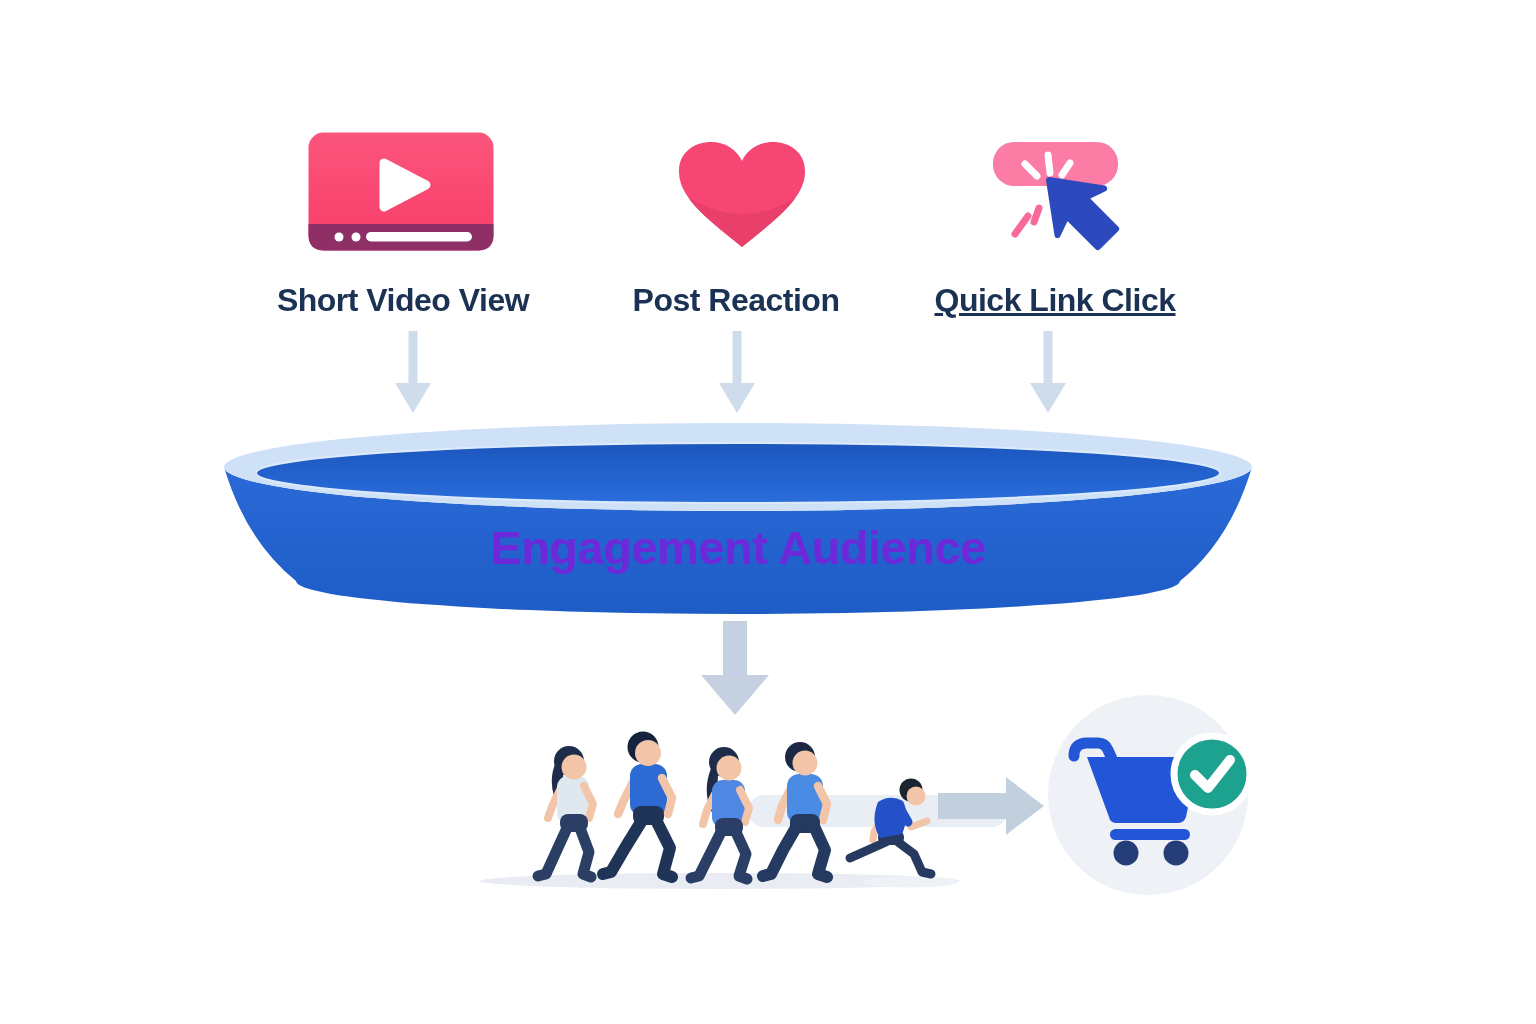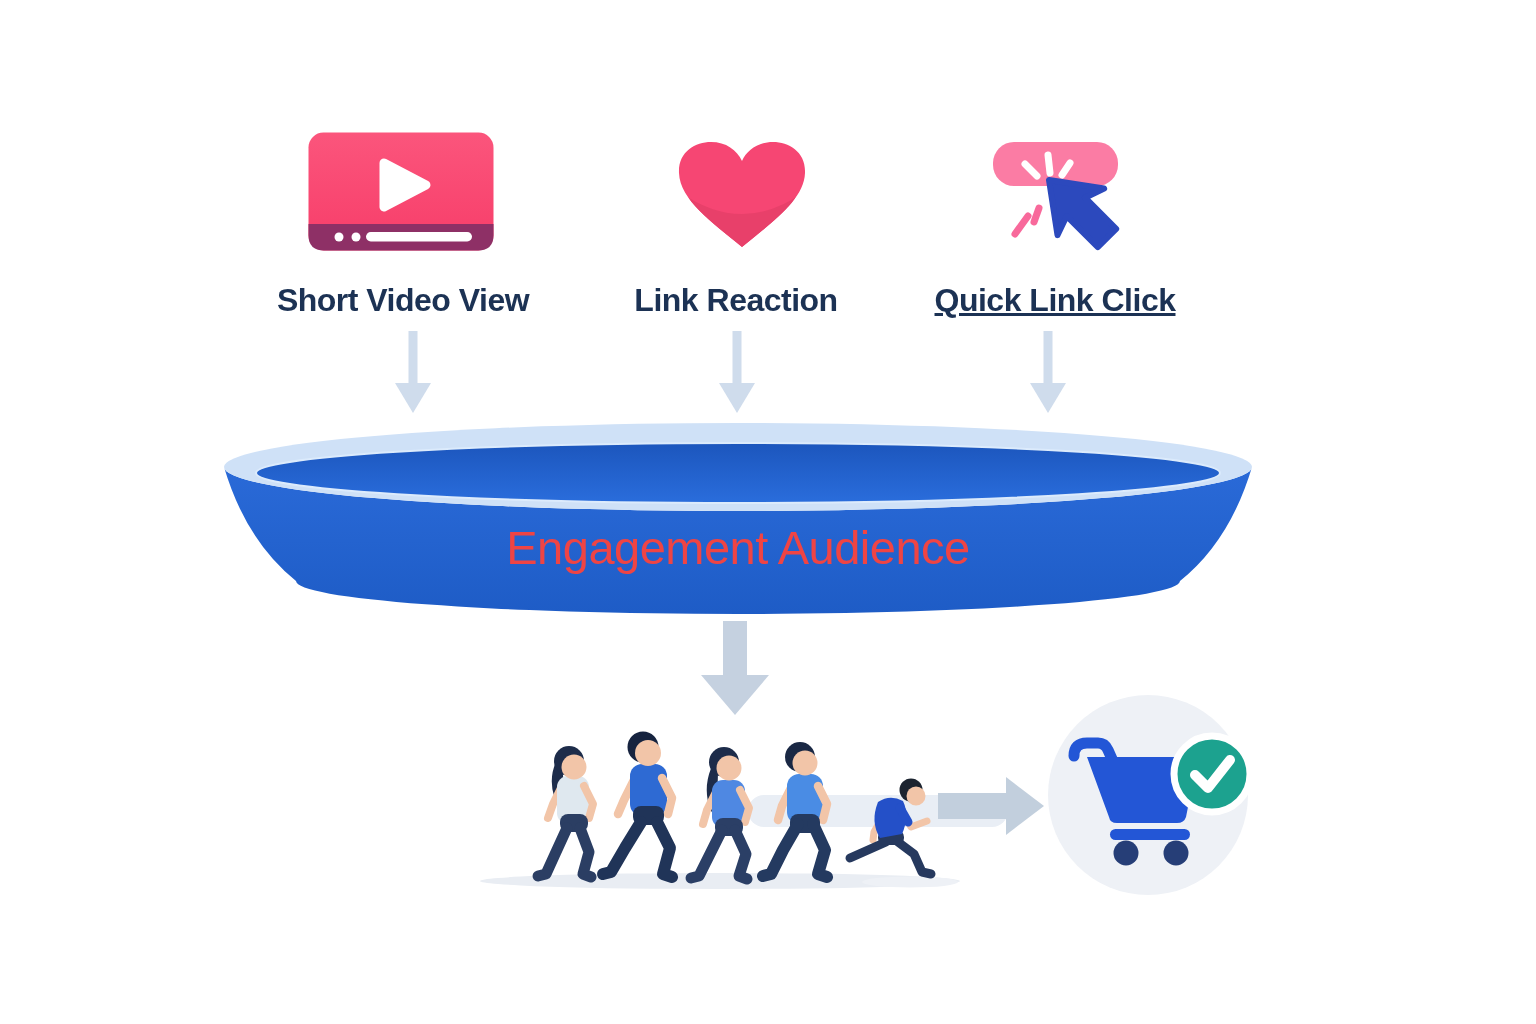--- a/index.html
+++ b/index.html
@@ -8,21 +8,21 @@
     font-family:"Liberation Sans",sans-serif;overflow:hidden;
   }
   .abs{position:absolute;}
   .src-label{
     position:absolute;top:282px;width:420px;text-align:center;
     font-size:32px;font-weight:700;color:#1c3254;letter-spacing:-0.5px;
     white-space:nowrap;
   }
   .funnel-label{
     position:absolute;left:338px;top:520px;width:800px;text-align:center;
-    font-size:47px;font-weight:400;color:#ef4444;letter-spacing:-0.5px;
+    font-size:47px;font-weight:700;color:#6d28d9;letter-spacing:-0.5px;
     white-space:nowrap;
   }
 </style>
 </head>
 <body>
 
 <div id="stage">
 
   <div class="abs">
     <svg class="abs" style="left:308px;top:132px;" width="186" height="120" viewBox="0 0 186 120">
@@ -49,21 +49,21 @@
   <div class="abs">
     <svg class="abs" style="left:676px;top:140px;" width="132" height="110" viewBox="0 0 132 110">
       <defs>
         <clipPath id="heartClip">
           <path d="M 66 107 C 36 82 4 60 3 33 C 2 12 19 2 35 2 C 50 2 61 10 66 21 C 71 10 82 2 97 2 C 113 2 130 12 129 33 C 128 60 96 82 66 107 Z"></path>
         </clipPath>
       </defs>
       <path d="M 66 107 C 36 82 4 60 3 33 C 2 12 19 2 35 2 C 50 2 61 10 66 21 C 71 10 82 2 97 2 C 113 2 130 12 129 33 C 128 60 96 82 66 107 Z" fill="#f64673"></path>
       <path d="M 4 52 Q 66 96 128 52 L 128 110 L 4 110 Z" fill="#e8406a" clip-path="url(#heartClip)"></path>
     </svg>
-    <div class="src-label" style="left:526px;">Link Reaction</div>
+    <div class="src-label" style="left:526px;">Post Reaction</div>
     <svg class="abs" style="left:714px;top:331px;" width="46" height="84" viewBox="0 0 46 84">
       <rect x="18.5" y="0" width="9" height="54" fill="#cfdcec"></rect>
       <polygon points="5,52 41,52 23,82" fill="#cfdcec"></polygon>
     </svg>
   </div>
 
   <div class="abs">
     <svg class="abs" style="left:985px;top:138px;" width="150" height="132" viewBox="0 0 150 132">
       <rect x="8" y="4" width="125" height="44" rx="21" fill="#fb7ca4"></rect>
       <g stroke="#ffffff" stroke-width="7" stroke-linecap="round">

